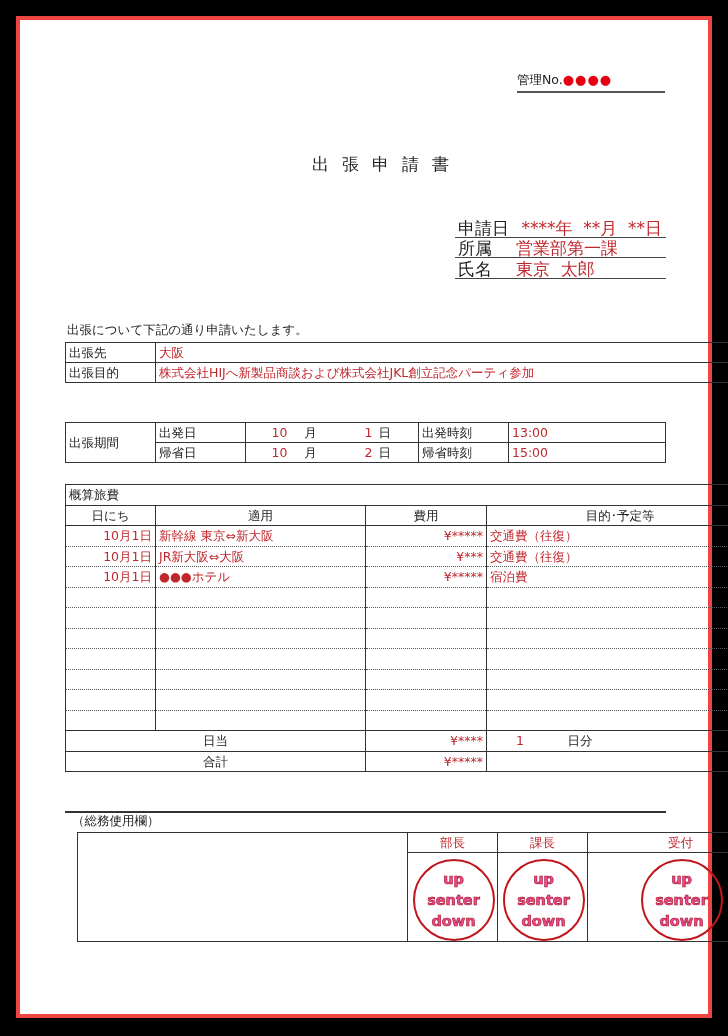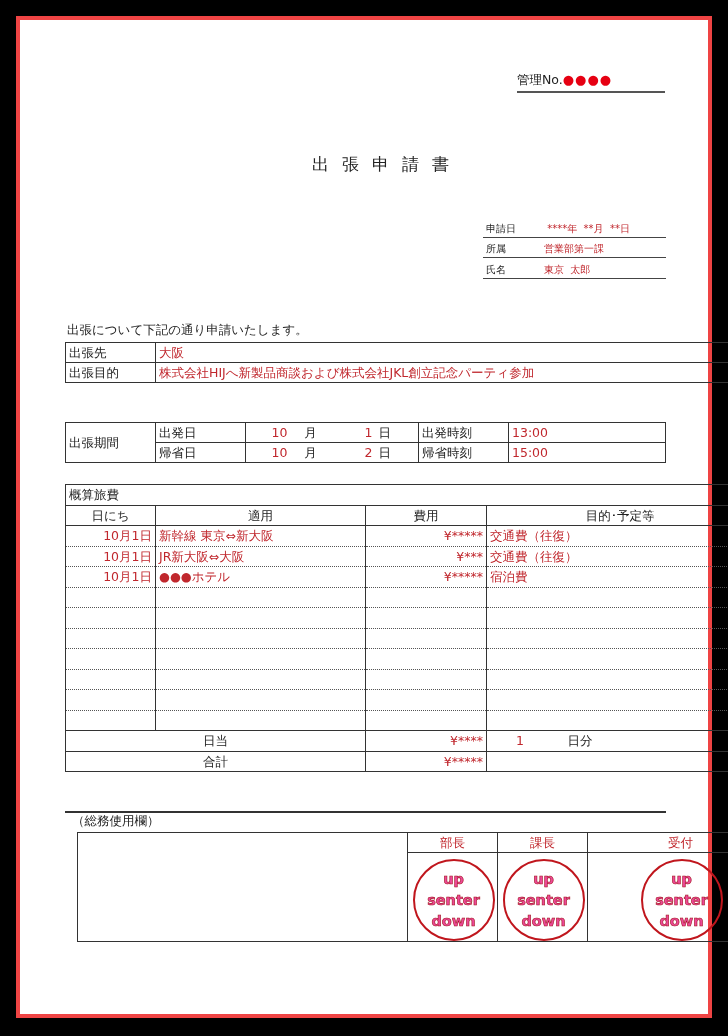--- a/index.html
+++ b/index.html
@@ -5,21 +5,21 @@
   html, body { margin:0; padding:0; }
   body { width:728px; height:1036px; background:#000; position:relative; overflow:hidden;
          font-family:"DejaVu Sans", "Liberation Sans", sans-serif; color:#222; font-size:12.5px; }
   .page { position:absolute; left:16px; top:16px; width:696px; height:1002px; background:#fff; border:4px solid #ef4444; box-sizing:border-box; }
   .abs { position:absolute; }
   .red { color:#c0272d; }
   .mgmt { left:497px; top:52px; width:148px; height:19px; border-bottom:2px solid #555; font-size:12.5px; }
   .mgmt .dots { color:#e60012; letter-spacing:1px; font-size:13px; }
   .title { left:256px; top:133px; font-size:17px; letter-spacing:13px;margin-left:36px; }
   .info { left:435px; top:197px; width:211px; }
-  .info .row { height:19.5px; border-bottom:1.5px solid #444; display:flex; align-items:flex-end; font-size:10px; line-height:17px;margin-left:28px; }
+  .info .row { height:19.5px; border-bottom:1.5px solid #444; display:flex; align-items:flex-end; font-size:17px; line-height:17px; }
   .info .lbl { width:58px; padding-left:3px; }
   .intro { left:47px; top:302px; font-size:12.5px; }
   table { border-collapse:collapse; position:absolute; table-layout:fixed; }
   td { padding:0 3px; height:19px; font-size:12.5px; line-height:19px; white-space:nowrap; overflow:hidden; }
   .t1 { left:45px; top:322px; width:679px; border:1.5px solid #333; }
   .t1 td { border:1px solid #333; }
   .t2 { left:45px; top:402px; width:601px; border:1.5px solid #333; }
   .t2 td { border:1px solid #333; }
   .t3 { left:45px; top:464px; width:689px; border:1.5px solid #333;padding-left:44px; }
   .t3 td { border-left:1px solid #333; border-right:1px solid #333; border-bottom:1px dotted #555; height:19.5px; line-height:19.5px; }

